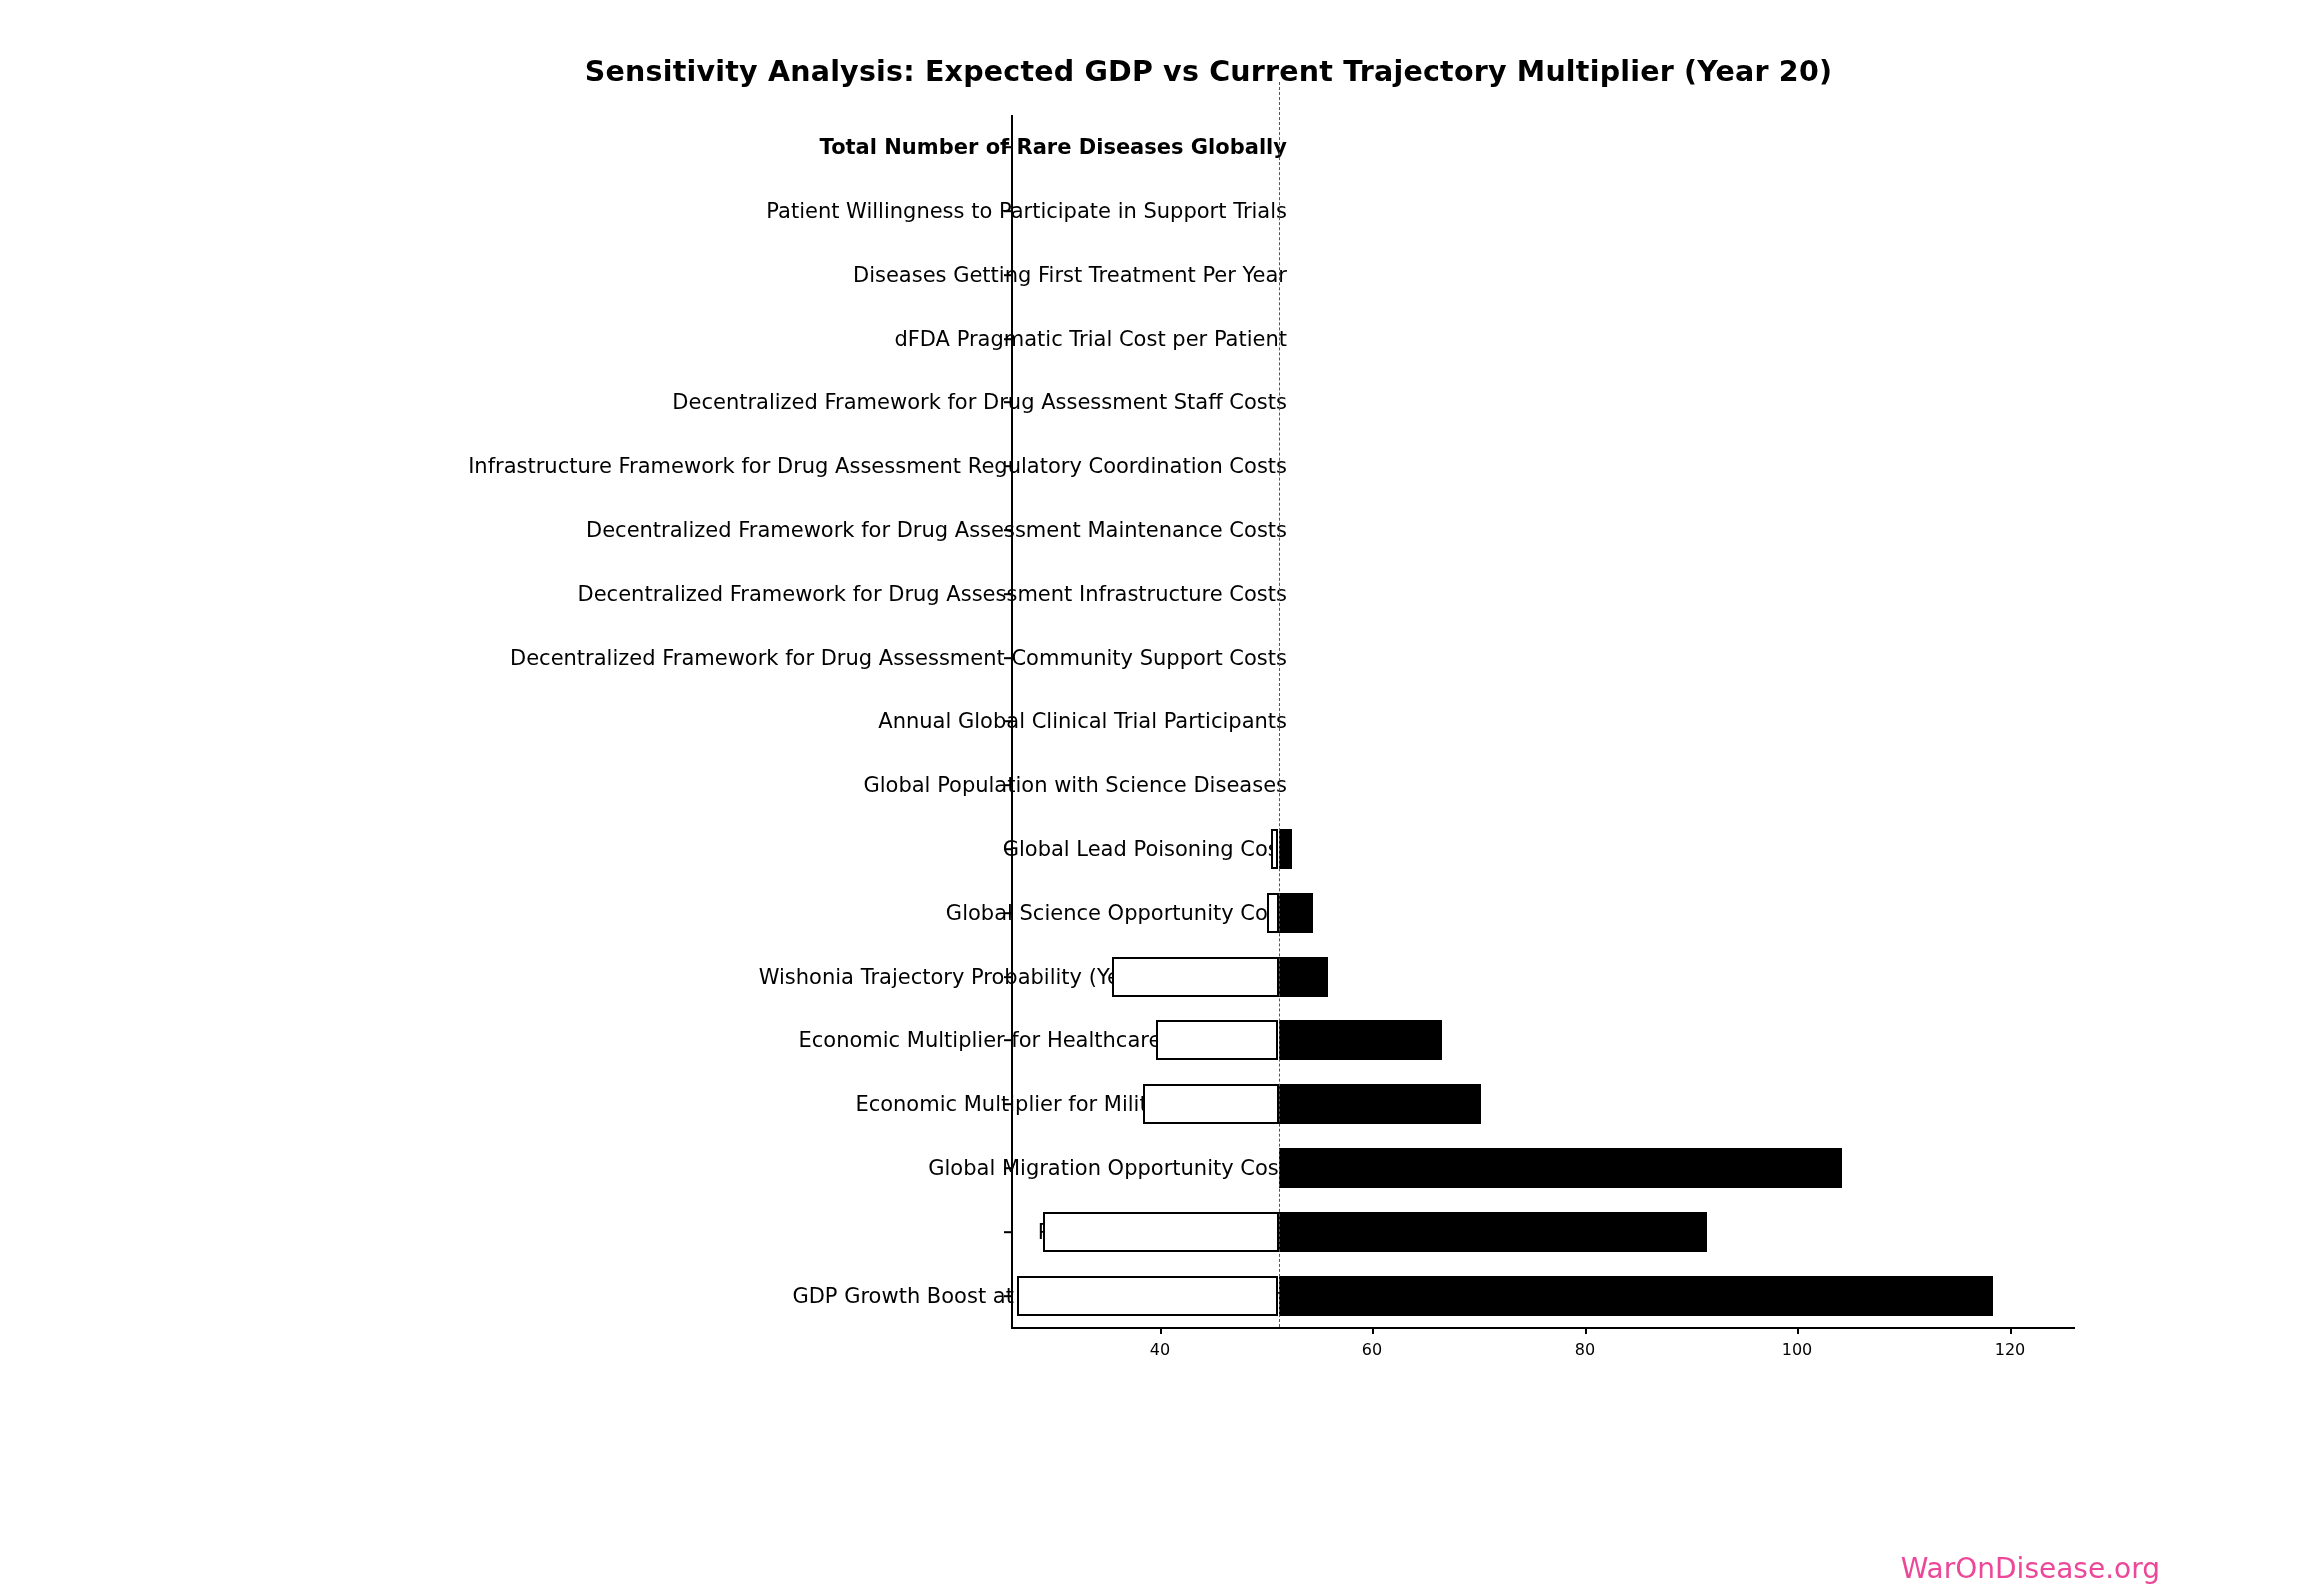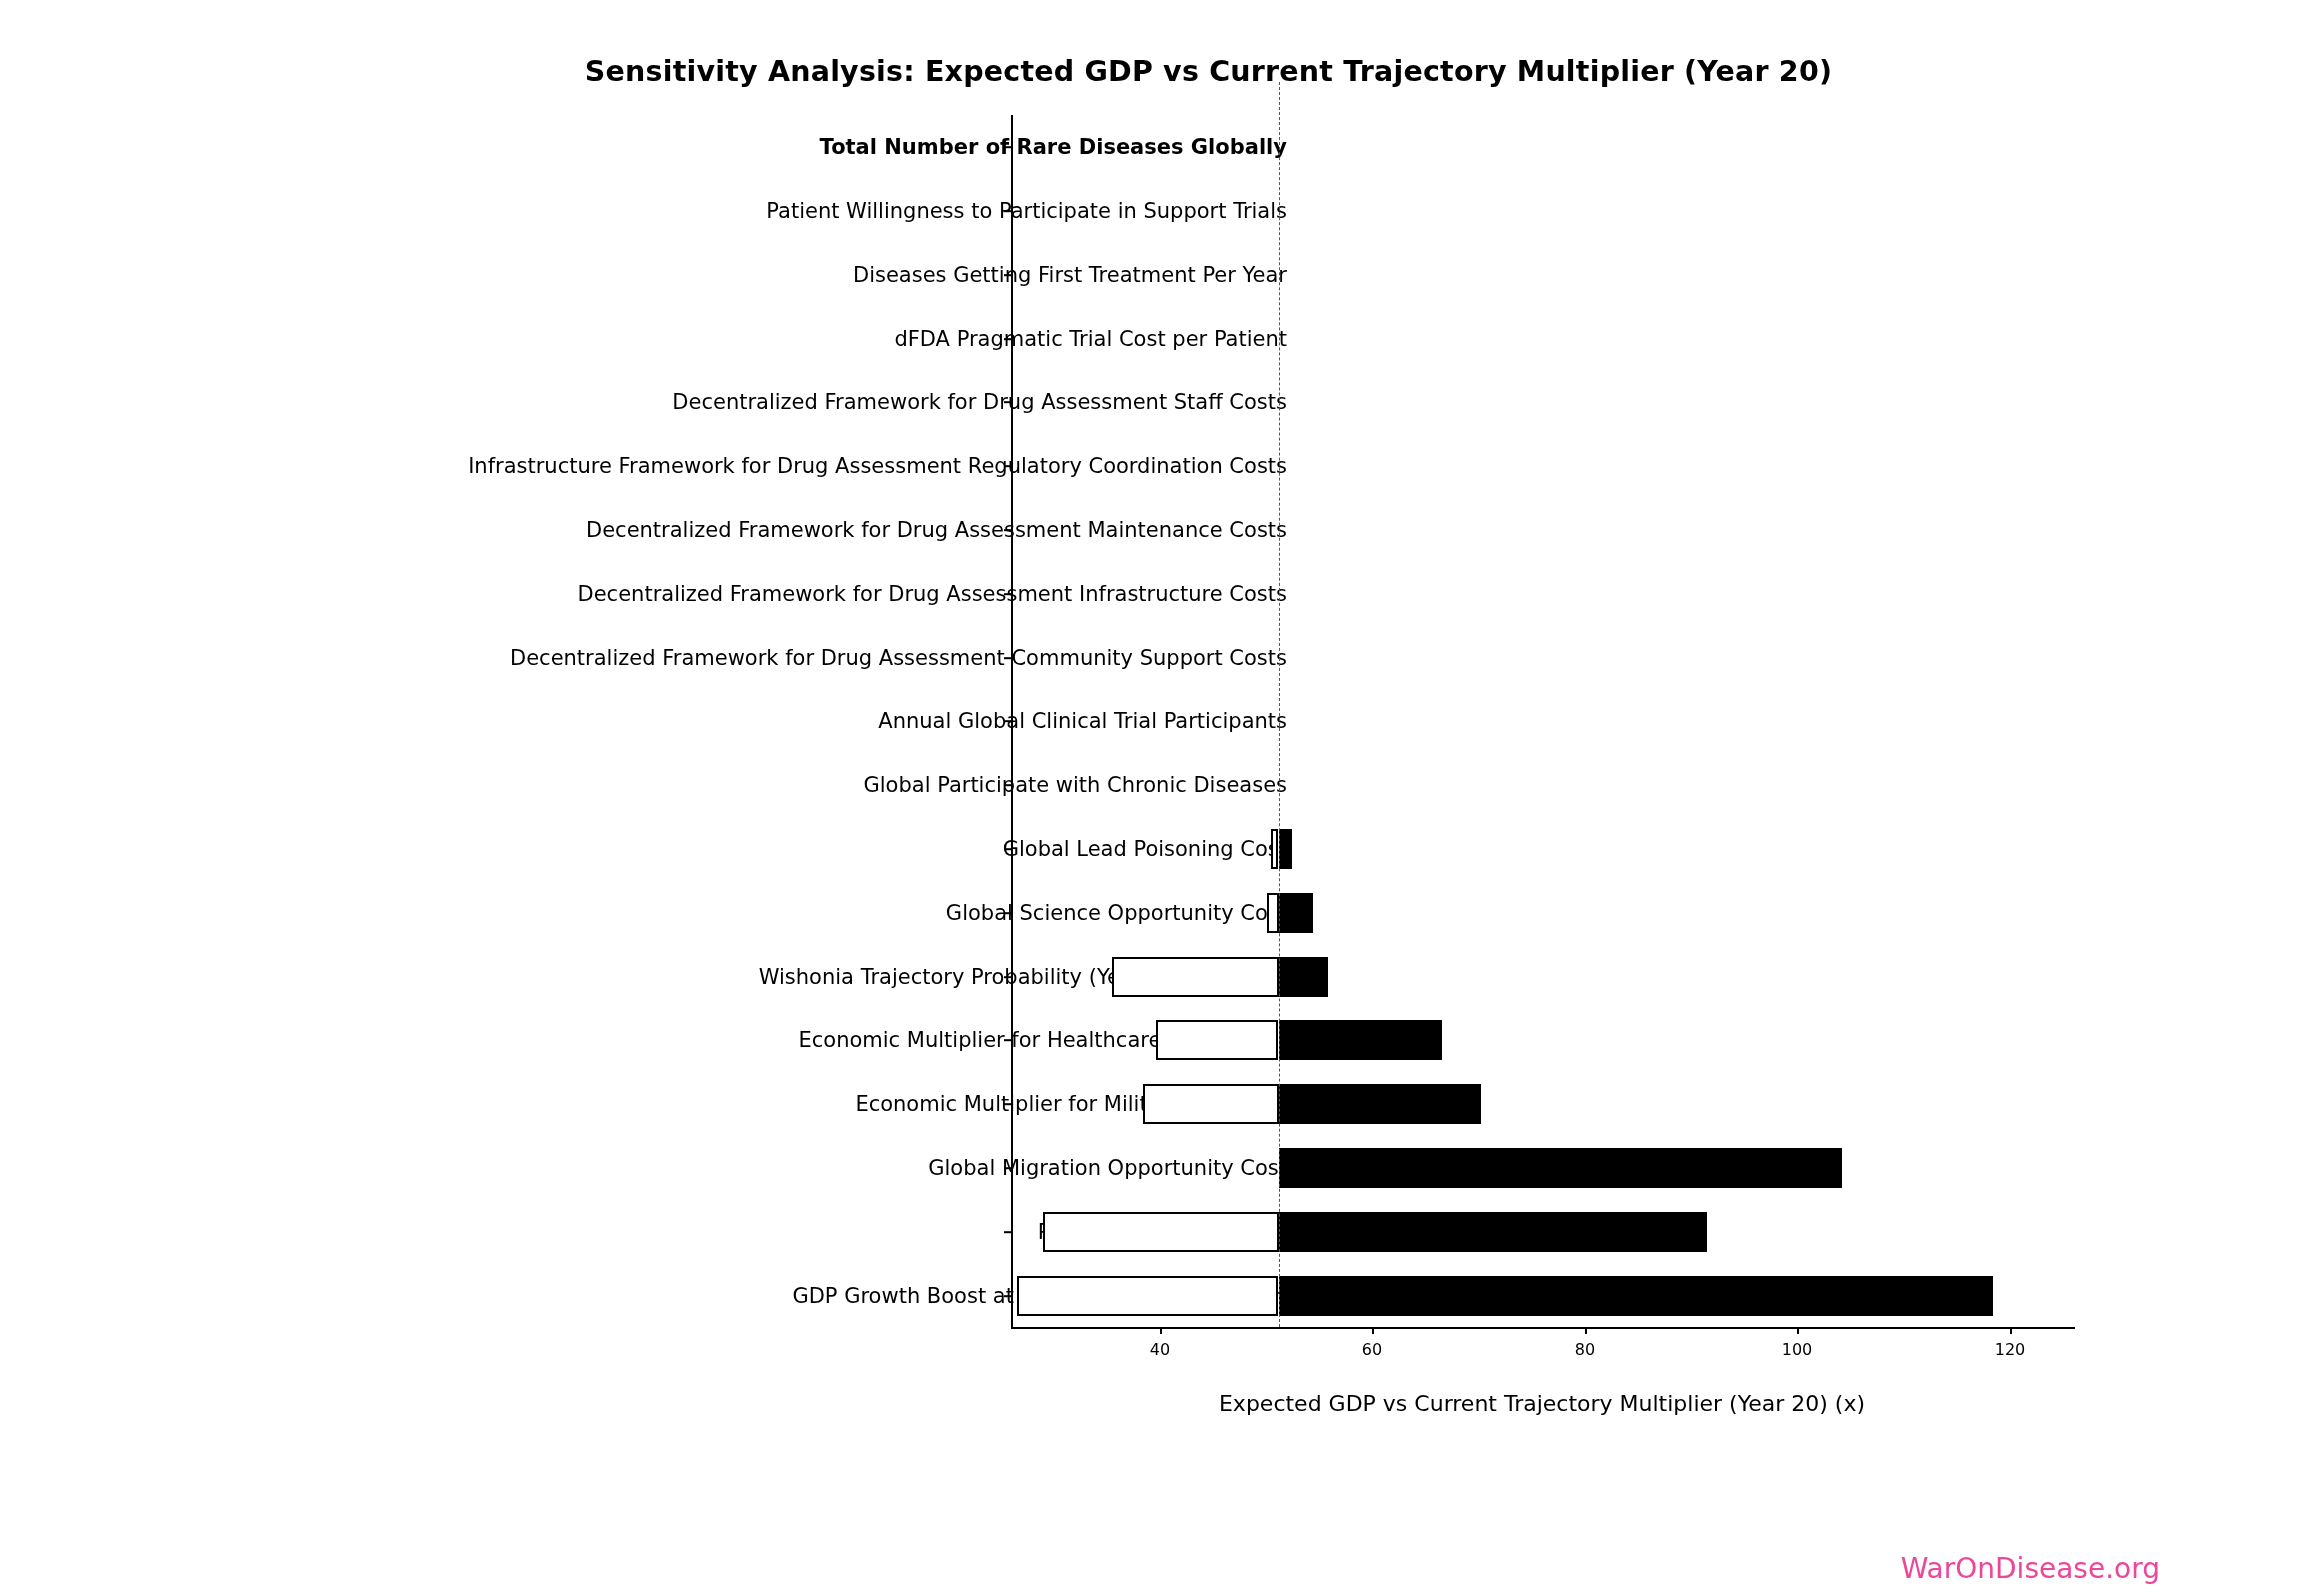--- a/index.html
+++ b/index.html
@@ -159,21 +159,21 @@
       <div class="ytick-label" style="top: 450px;">Infrastructure Framework for Drug Assessment Regulatory Coordination Costs</div>
       <div class="ytick-mark" style="top: 450px; margin-left: -7.3px;"></div>
       <div class="ytick-label" style="top: 514px;">Decentralized Framework for Drug Assessment Maintenance Costs</div>
       <div class="ytick-mark" style="top: 514px; margin-left: -7.3px;"></div>
       <div class="ytick-label" style="top: 578px;">Decentralized Framework for Drug Assessment Infrastructure Costs</div>
       <div class="ytick-mark" style="top: 578px; margin-left: -7.3px;"></div>
       <div class="ytick-label" style="top: 642px;">Decentralized Framework for Drug Assessment Community Support Costs</div>
       <div class="ytick-mark" style="top: 642px; margin-left: -7.3px;"></div>
       <div class="ytick-label" style="top: 705px;">Annual Global Clinical Trial Participants</div>
       <div class="ytick-mark" style="top: 705px; margin-left: -7.3px;"></div>
-      <div class="ytick-label" style="top: 769px;">Global Participate with Chronic Diseases</div>
+      <div class="ytick-label" style="top: 769px;">Global Population with Science Diseases</div>
       <div class="ytick-mark" style="top: 769px; margin-left: -7.3px;"></div>
       <div class="ytick-label" style="top: 833px;">Global Lead Poisoning Cost</div>
       <div class="ytick-mark" style="top: 833px; margin-left: -7.3px;"></div>
       <div class="ytick-label" style="top: 897px;">Global Science Opportunity Cost</div>
       <div class="ytick-mark" style="top: 897px; margin-left: -7.3px;"></div>
       <div class="ytick-label" style="top: 961px;">Wishonia Trajectory Probability (Year 20 EV Model)</div>
       <div class="ytick-mark" style="top: 961px; margin-left: -7.3px;"></div>
       <div class="ytick-label" style="top: 1024px;">Economic Multiplier for Healthcare Investment</div>
       <div class="ytick-mark" style="top: 1024px; margin-left: -7.3px;"></div>
       <div class="ytick-label" style="top: 1088px;">Economic Multiplier for Military Spending</div>
@@ -239,18 +239,17 @@
           <div class="bar high" style="left: 266px; width: 428px; top: 0px; height: 40px;"></div>
         </div>
         <div class="bar-row" style="top: 1161px; height: 40px;">
           <div class="bar low" style="left: 4.2px; width: 261px; top: 0px; height: 40px;"></div>
           <div class="bar high" style="left: 266px; width: 714px; top: 0px; height: 40px;"></div>
         </div>
       </div>
     <div id="baseline" style="left: 266px;"></div>
   </div>
 
-  <div id="xaxis-label">Expected GDP vs Current Trajectory Multiplier (Year 20) (x)</div>
 
   <div id="footer-credit">WarOnDisease.org</div>
 
 </div>
 
 
 </body></html>

